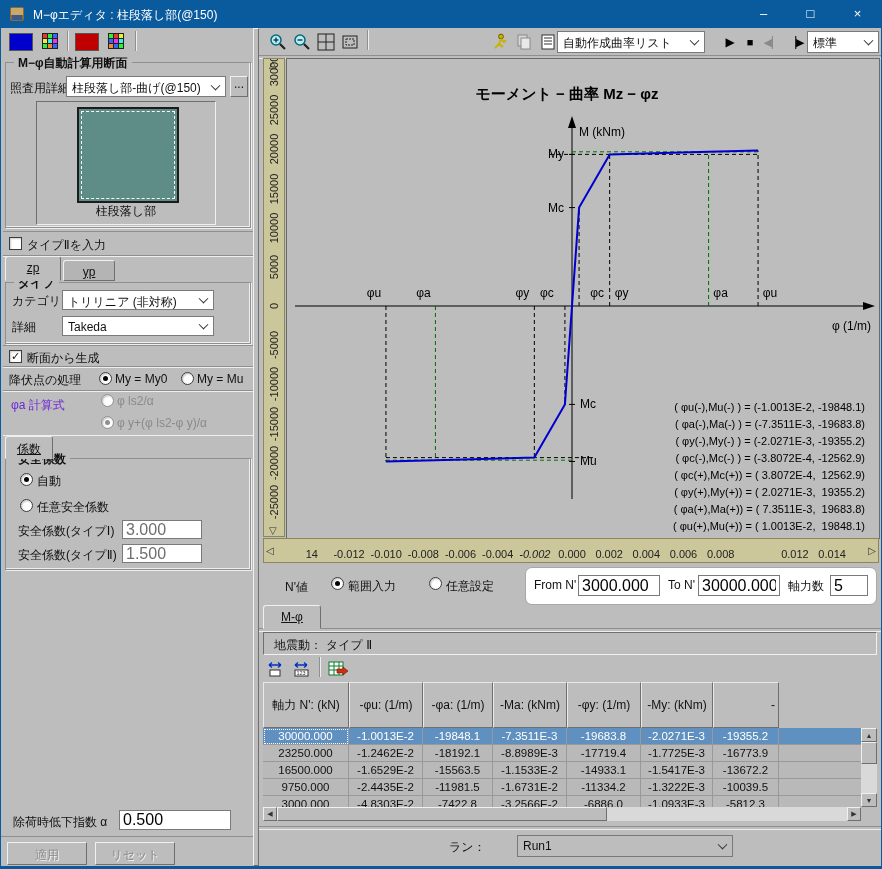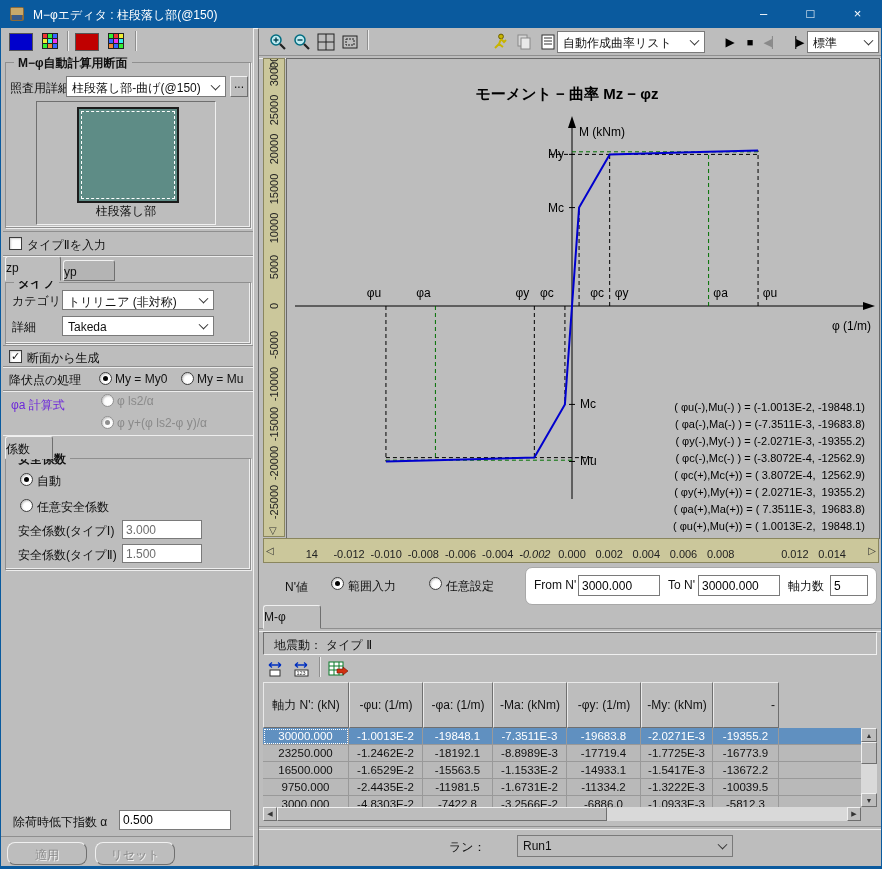--- a/index.html
+++ b/index.html
@@ -11,31 +11,31 @@
   .titletext{position:absolute;left:32px;top:7px;font-size:12px;color:#fff;}
   .winbtn{position:absolute;top:0;width:47px;height:28px;color:#fff;text-align:center;line-height:28px;font-size:13px;}
   .sunk{border:1px solid;border-color:#6f6f6f #f0f0f0 #f0f0f0 #6f6f6f;background:#fff;box-sizing:border-box;padding-left:12px;}
   .rais{border:1px solid;border-color:#f0f0f0 #6f6f6f #6f6f6f #f0f0f0;background:#bdbdbd;box-sizing:border-box;}
   .gbox{border:1px solid #8f8f8f;box-shadow:1px 1px 0 #eee, -1px -1px 0 #eee inset;box-sizing:border-box;}
   .legend{position:absolute;top:-8px;left:8px;background:#bdbdbd;padding:0 4px;font-weight:bold;}
   .lbl{position:absolute;white-space:nowrap;}
   .combo{position:absolute;background:#fff;border:1px solid #7a7a7a;box-sizing:border-box;padding:3px 18px 0 5px;white-space:nowrap;overflow:hidden;}
   .combo.gray{background:#bdbdbd;margin-left:32px;}
   .chev{position:absolute;right:6px;top:50%;width:6px;height:6px;border-right:1.4px solid #333;border-bottom:1.4px solid #333;transform:translateY(-70%) rotate(45deg);}
-  .field{position:absolute;border:1px solid #7a7a7a;background:#fff;font-family:inherit;font-size:12px;padding:1px 3px;box-sizing:border-box;}
+  .field{position:absolute;border:1px solid #7a7a7a;background:#fff;font-family:inherit;font-size:16px;padding:1px 3px;box-sizing:border-box;}
   .field.dis{color:#6e6e6e;}
   .rb{position:absolute;width:13px;height:13px;border-radius:50%;background:#fff;border:1px solid #3c3c3c;box-shadow:inset 1px 1px 2px rgba(0,0,0,.25);box-sizing:border-box;}
   .rb.on::after{content:"";display:block;width:5px;height:5px;border-radius:50%;background:#000;margin:3px 0 0 3px;}
   .rb.dis{border-color:#8f8f8f;}
   .rb.dis.on::after{background:#8f8f8f;}
   .cb{position:absolute;width:13px;height:13px;background:#fff;border:1px solid #3c3c3c;box-shadow:inset 1px 1px 2px rgba(0,0,0,.2);font-size:11px;line-height:11px;text-align:center;box-sizing:border-box;}
-  .tab{position:absolute;background:#bdbdbd;border:1px solid;border-color:#f0f0f0 #6f6f6f #bdbdbd #f0f0f0;border-radius:3px 3px 0 0;padding-top:4px;box-sizing:border-box;}
+  .tab{position:absolute;background:#bdbdbd;border:1px solid;border-color:#f0f0f0 #6f6f6f #bdbdbd #f0f0f0;border-radius:3px 3px 0 0;text-align:center;padding-top:4px;box-sizing:border-box;text-decoration:underline;}
   .tab.inactive{border-bottom:1px solid #6f6f6f;background:#b4b4b4;}
   .btn{position:absolute;text-align:center;padding-top:4px;box-sizing:border-box;}
-  .btn.dis{color:#8a8a8a;text-shadow:1px 1px 0 #f2f2f2;border-radius:8px;}
+  .btn.dis{color:#8a8a8a;text-shadow:1px 1px 0 #f2f2f2;}
   .ticon{position:absolute;width:22px;height:22px;display:flex;align-items:center;justify-content:center;}
   .tsep{position:absolute;width:1px;background:#8f8f8f;box-shadow:1px 0 0 #eee;}
   .ruler{position:absolute;background:#cbc79b;border:1px solid #8a865e;box-sizing:border-box;overflow:hidden;}
   .xtick{position:absolute;top:9px;transform:translateX(-50%);font-size:11px;color:#222;}
   .ytick{position:absolute;left:10px;transform:translate(-50%,-50%) rotate(-90deg);font-size:11px;color:#222;white-space:nowrap;}
   .rularrow{position:absolute;font-size:10px;color:#333;}
   #plot-box{position:absolute;left:285px;top:58px;width:592px;height:479px;border:1px solid #6a6a6a;background:#bdbdbd;box-sizing:content-box;}
   .thead{position:absolute;display:grid;grid-template-columns:86px 74px 70px 74px 74px 72px 66px 1fr;width:616px;}
   .th{height:46px;display:flex;align-items:center;justify-content:center;border:1px solid;border-color:#e9e9e9 #6f6f6f #6f6f6f #e9e9e9;background:#bdbdbd;font-size:12px;box-sizing:border-box;overflow:hidden;white-space:nowrap;}
   .th:last-child{justify-content:flex-end;padding-right:3px;}

